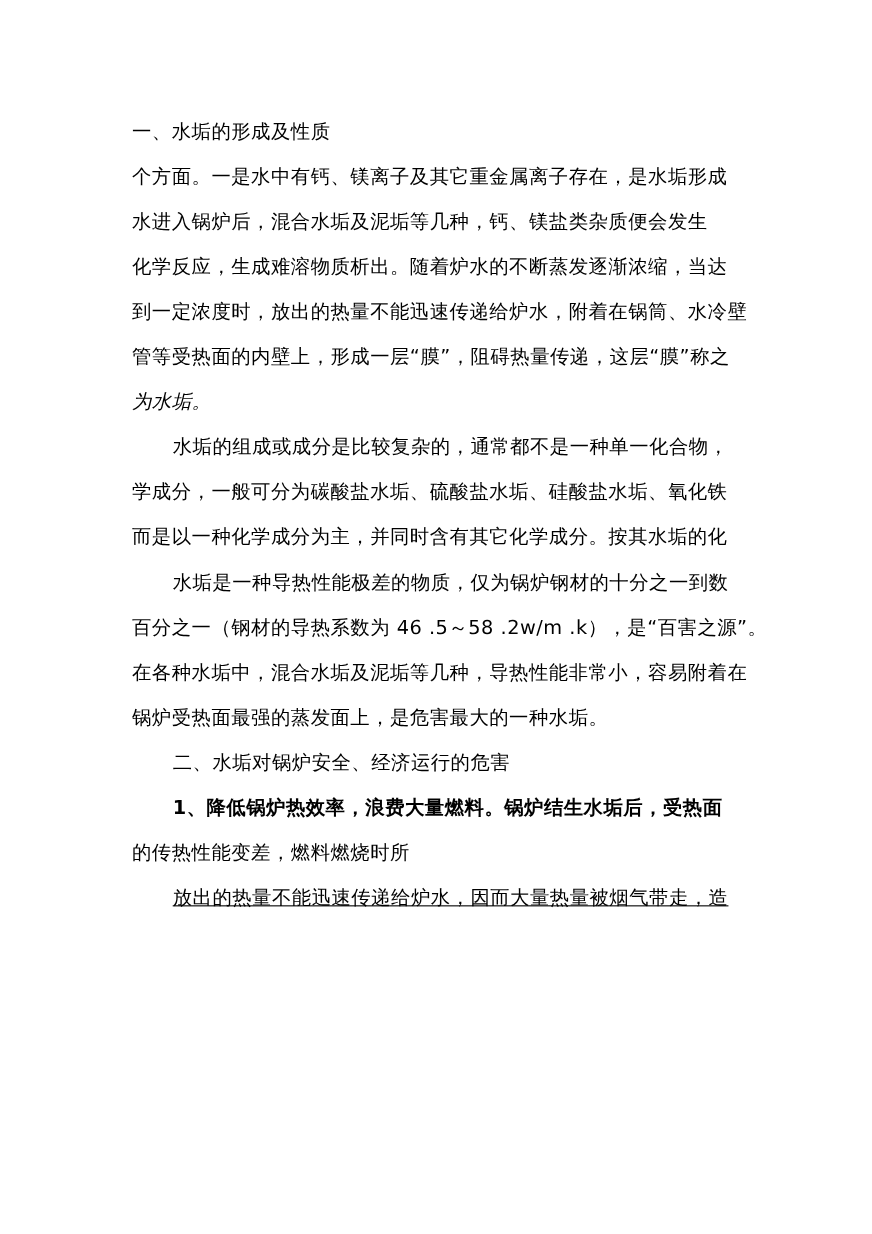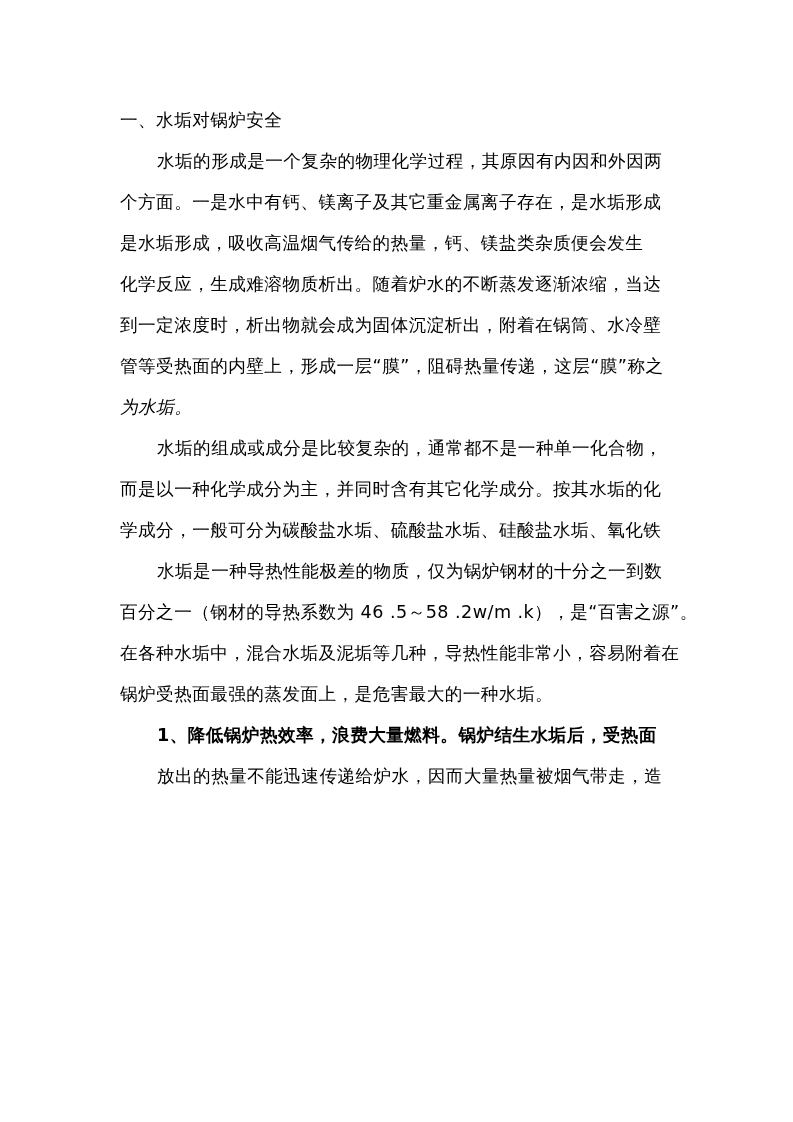--- a/index.html
+++ b/index.html
@@ -41,47 +41,48 @@
     .line {
       display: block;
       white-space: nowrap;
     }
   </style>
 </head>
 <body>
 
 <div class="page">
 
-  <h2 class="heading" style="text-indent:0;">一、水垢对锅炉安全</h2>
+  <h2 class="heading" style="text-indent:0;">一、水垢的形成及性质</h2>
 
   <p class="para">
-    <span class="line" style="padding-left:37px;text-indent:0;">水垢的形成是一个复杂的物理化学过程，其原因有内因和外因两</span>
     <span class="line" style="text-indent:0;">个方面。一是水中有钙、镁离子及其它重金属离子存在，是水垢形成</span>
-    <span class="line" style="text-indent:0;">是水垢形成，吸收高温烟气传给的热量，钙、镁盐类杂质便会发生</span>
+    <span class="line" style="text-indent:0;">水进入锅炉后，混合水垢及泥垢等几种，钙、镁盐类杂质便会发生</span>
     <span class="line" style="text-indent:0;">化学反应，生成难溶物质析出。随着炉水的不断蒸发逐渐浓缩，当达</span>
-    <span class="line" style="text-indent:0;">到一定浓度时，析出物就会成为固体沉淀析出，附着在锅筒、水冷壁</span>
+    <span class="line" style="text-indent:0;">到一定浓度时，放出的热量不能迅速传递给炉水，附着在锅筒、水冷壁</span>
     <span class="line" style="text-indent:0;">管等受热面的内壁上，形成一层“膜”，阻碍热量传递，这层“膜”称之</span>
     <span class="line" style="text-indent:0;font-style:italic;">为水垢。</span>
   </p>
 
   <p class="para">
     <span class="line" style="padding-left:37px;text-indent:0;">水垢的组成或成分是比较复杂的，通常都不是一种单一化合物，</span>
+    <span class="line" style="text-indent:0;">学成分，一般可分为碳酸盐水垢、硫酸盐水垢、硅酸盐水垢、氧化铁</span>
     <span class="line" style="text-indent:0;">而是以一种化学成分为主，并同时含有其它化学成分。按其水垢的化</span>
-    <span class="line" style="text-indent:0;">学成分，一般可分为碳酸盐水垢、硫酸盐水垢、硅酸盐水垢、氧化铁</span>
   </p>
 
   <p class="para">
     <span class="line" style="padding-left:37px;text-indent:0;">水垢是一种导热性能极差的物质，仅为锅炉钢材的十分之一到数</span>
     <span class="line" style="text-indent:0;">百分之一（钢材的导热系数为 46 .5～58 .2w/m .k），是“百害之源”。</span>
     <span class="line" style="text-indent:0;">在各种水垢中，混合水垢及泥垢等几种，导热性能非常小，容易附着在</span>
     <span class="line" style="text-indent:0;">锅炉受热面最强的蒸发面上，是危害最大的一种水垢。</span>
   </p>
 
+  <h2 class="heading" style="padding-left:37px;">二、水垢对锅炉安全、经济运行的危害</h2>
 
   <p class="para">
     <span class="line" style="padding-left:37px;text-indent:0;font-weight:bold;">1、降低锅炉热效率，浪费大量燃料。锅炉结生水垢后，受热面</span>
+    <span class="line" style="text-indent:0;">的传热性能变差，燃料燃烧时所</span>
   </p>
 
   <p class="para">
-    <span class="line" style="padding-left:37px;text-indent:0;">放出的热量不能迅速传递给炉水，因而大量热量被烟气带走，造</span>
+    <span class="line" style="padding-left:37px;text-indent:0;text-decoration:underline;">放出的热量不能迅速传递给炉水，因而大量热量被烟气带走，造</span>
   </p>
 
 </div>
 
 </body></html>

